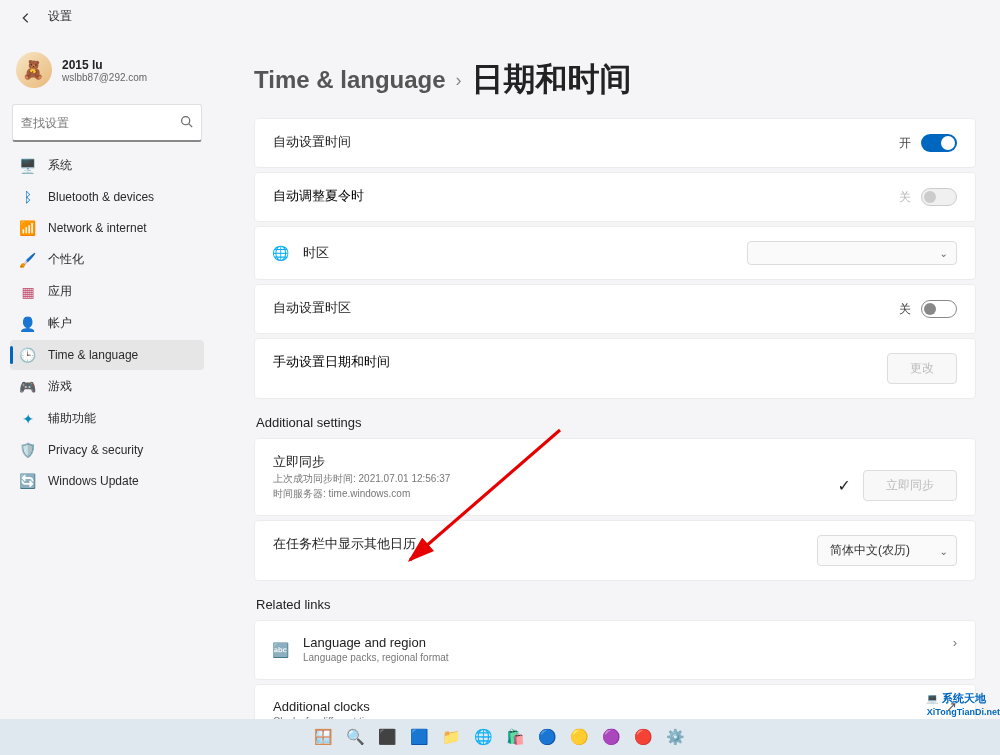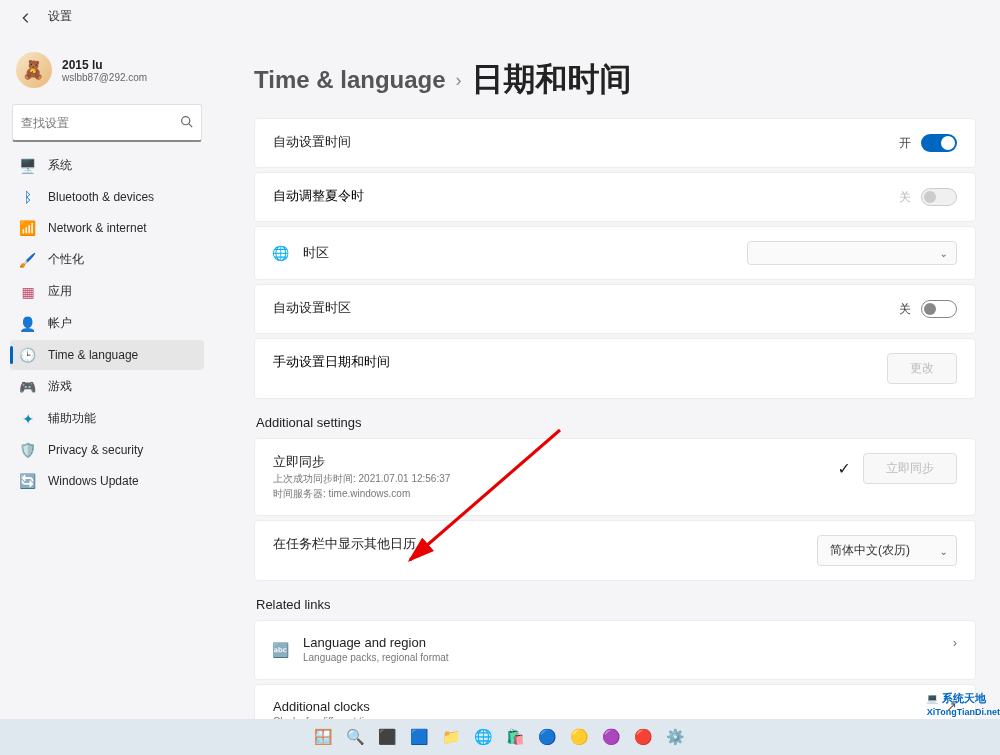--- a/index.html
+++ b/index.html
@@ -195,21 +195,21 @@
       </div>
     </div>
 
     <div class="card">
       <span class="card-label disabled">手动设置日期和时间</span>
       <button class="btn disabled">更改</button>
     </div>
 
     <div class="section-h">Additional settings</div>
 
-    <div class="card" style="align-items:flex-start;">
+    <div class="card" style="align-items:flex-end;">
       <div>
         <div class="card-title-sm">立即同步</div>
         <div class="card-sub">上次成功同步时间: 2021.07.01 12:56:37</div>
         <div class="card-sub">时间服务器: time.windows.com</div>
       </div>
       <div style="display:flex; align-items:center;">
         <span class="check-icon">✓</span>
         <button class="btn disabled">立即同步</button>
       </div>
     </div>

